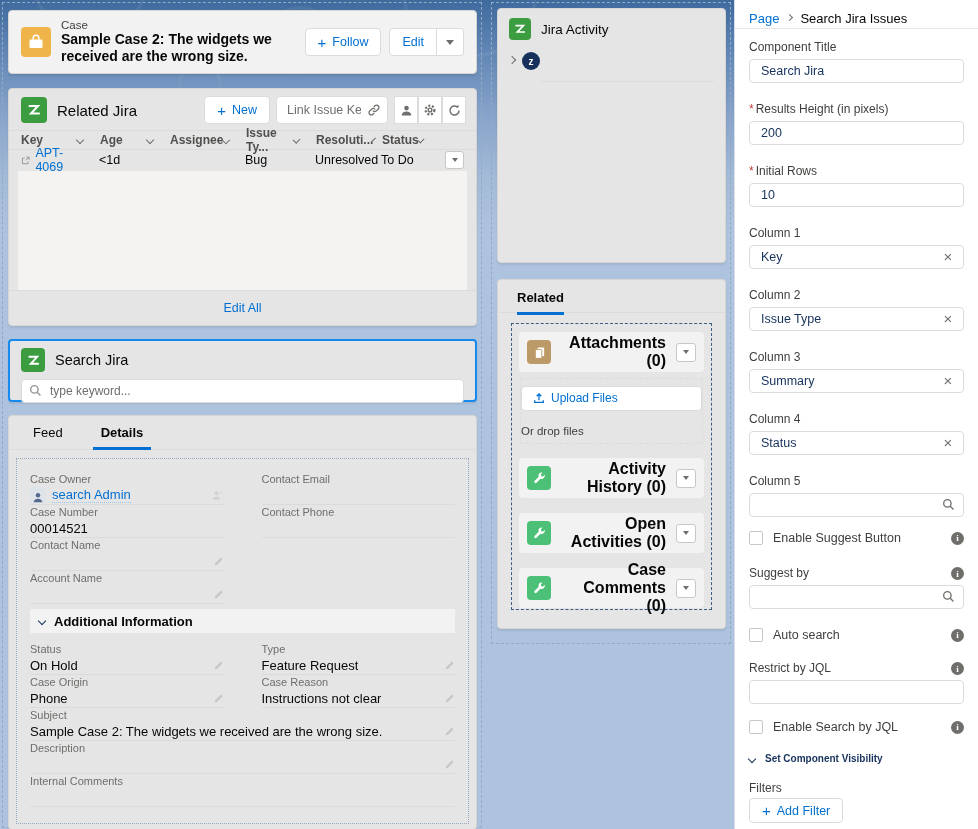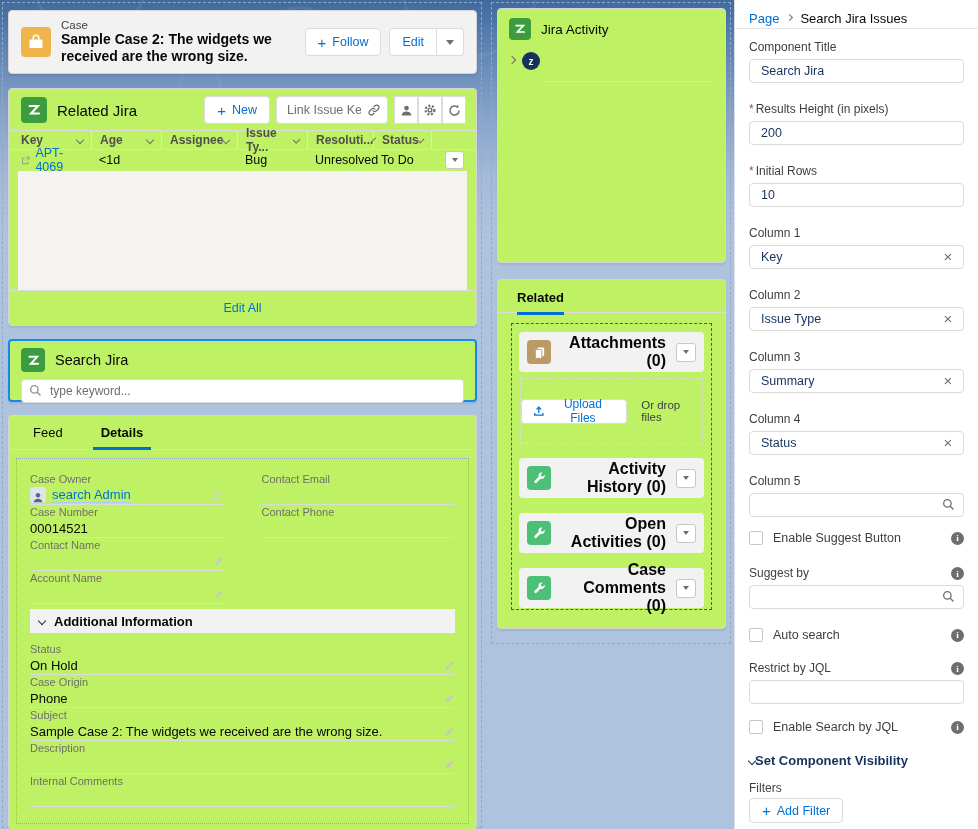--- a/index.html
+++ b/index.html
@@ -10,21 +10,21 @@
   }
   .bg-pattern{position:absolute;left:0;top:0;width:734px;height:220px;pointer-events:none;opacity:.8;background:
     radial-gradient(circle at 90px -20px, transparent 54px, rgba(255,255,255,.10) 56px, transparent 59px),
     radial-gradient(circle at 300px 40px, transparent 30px, rgba(255,255,255,.09) 32px, transparent 35px),
     radial-gradient(circle at 470px -10px, transparent 64px, rgba(255,255,255,.10) 66px, transparent 69px),
     radial-gradient(circle at 640px 55px, transparent 24px, rgba(255,255,255,.08) 26px, transparent 29px),
     radial-gradient(circle at 200px 85px, transparent 18px, rgba(255,255,255,.07) 20px, transparent 23px);}
   .region{position:absolute;border:1px dashed #93a9c4;}
   .region-left{left:2px;top:2px;width:480px;height:826px;}
   .region-mid{left:491px;top:2px;width:240px;height:642px;}
-  .card{position:absolute;background:#bef264;border:1px solid #d8d6d4;border-radius:4px;box-shadow:0 2px 2px rgba(0,0,0,.08);}
+  .card{position:absolute;background:#e5e5e5;border:1px solid #d8d6d4;border-radius:4px;box-shadow:0 2px 2px rgba(0,0,0,.08);}
 
   
   .btn{display:inline-flex;align-items:center;justify-content:center;height:28px;padding:0 12px;background:#fff;
        border:1px solid #dddbda;border-radius:4px;color:#0070d2;font-size:12.5px;cursor:pointer;white-space:nowrap;}
   .btn .plus{margin-right:6px;font-size:15px;line-height:1;}
   .btn-group{display:inline-flex;}
   .btn-group .btn{border-radius:0;border-left-width:0;}
   .btn-group .btn:first-child{border-radius:4px 0 0 4px;border-left-width:1px;}
   .btn-group .btn:last-child{border-radius:0 4px 4px 0;}
   .caret{width:0;height:0;border-left:4px solid transparent;border-right:4px solid transparent;border-top:5px solid #706e6b;display:inline-block;}
@@ -119,21 +119,21 @@
   .relpanel-card{left:5px;top:276px;width:229px;height:350px;}
   .rp-tabbar{border-bottom:1px solid #dddbda;padding:10px 0 0 19px;height:33px;}
   .rp-tab{display:inline-block;font-weight:bold;font-size:13px;padding-bottom:7px;border-bottom:3px solid #0070d2;cursor:pointer;}
   .rp-group{position:absolute;left:13px;right:13px;top:43px;bottom:18px;border:1px dashed #3b5d82;padding:8px 7px;}
   .subcard{margin-bottom:15px;}
   .subcard-h{height:40px;background:#f3f2f2;border-radius:4px;display:flex;align-items:center;padding:0 8px;gap:10px;}
   .subcard-h .label{font-weight:bold;font-size:16px;flex:1;text-align:right;}
   .collapse-btn{width:20px;height:19px;border:1px solid #c9c7c5;border-radius:3px;background:#fff;display:flex;align-items:center;justify-content:center;cursor:pointer;}
   .sub-icon{width:24px;height:24px;}
   .tan{background:#bc9a67;} .teal{background:#4bc076;}
-  .dropzone{border:1px dashed #dddbda;margin:6px 1px 0 1px;height:66px;display:flex;flex-direction:row;align-items:center;justify-content:center;gap:14px;}
+  .dropzone{border:1px dashed #dddbda;margin:6px 1px 0 1px;height:66px;display:flex;flex-direction:column;justify-content:center;gap:14px;}
   .upload-btn{height:25px;font-size:12px;gap:6px;display:inline-flex;align-items:center;padding:0 11px;border:1px solid #dddbda;border-radius:4px;background:#fff;color:#0070d2;cursor:pointer;}
   .drop-hint{font-size:11.5px;color:#3e3e3c;}
 
   
   .props{position:absolute;left:734px;top:0;width:244px;height:829px;background:#fff;border-left:1px solid #d8dde6;}
   .bc{display:flex;align-items:center;gap:8px;padding:8px 0 0 14px;height:29px;border-bottom:1px solid #e8e6e4;font-size:13px;}
   .bc-root{color:#0070d2;cursor:pointer;}
   .bc .chev{width:5px;height:5px;margin-top:-1px;}
   .bc-cur{color:#080707;}
   .pgroup{position:absolute;left:14px;right:14px;}
@@ -143,21 +143,21 @@
   .pinput{width:100%;height:24px;border:1px solid #dddbda;border-radius:4px;padding:0 26px 0 11px;font-size:12.5px;color:#16325c;
           font-family:"Liberation Sans",sans-serif;background:#fff;outline:none;}
   .tr-btn{position:absolute;right:8px;top:3px;width:16px;height:16px;display:flex;align-items:center;justify-content:center;cursor:pointer;
           color:#706e6b;font-size:15px;line-height:1;}
   .info{width:13px;height:13px;border-radius:50%;background:#706e6b;color:#fff;font-size:9px;font-weight:bold;
         display:flex;align-items:center;justify-content:center;font-family:"Liberation Serif",serif;cursor:pointer;flex:none;}
   .info.abs{position:absolute;right:0;top:1px;}
   .checkrow{position:absolute;left:14px;right:14px;display:flex;align-items:center;}
   .cb{width:14px;height:14px;border:1px solid #c9c7c5;border-radius:2px;background:#fff;margin-right:10px;cursor:pointer;flex:none;}
   .cb-label{font-size:12.5px;color:#3e3e3c;flex:1;}
-  .vis-row{position:absolute;left:14px;display:flex;align-items:center;font-weight:bold;font-size:13px;color:#16325c;cursor:pointer;}
+  .vis-row{position:absolute;left:14px;display:flex;align-items:center;gap:10px;font-weight:bold;font-size:10px;color:#16325c;cursor:pointer;}
   .filters-label{position:absolute;left:14px;font-size:12px;color:#3e3e3c;}
   .addfilter{position:absolute;left:14px;height:25px;}
   svg{display:block;}
 </style>
 </head>
 <body>
 
 <div class="bg-pattern"></div>
 
 <div class="region region-left">
@@ -411,20 +411,44 @@
             <div class="f-value">
                 <span class="val">Phone</span>
               <span class="pencil">
                   <svg width="11" height="11" viewBox="0 0 14 14">
                     <path d="M2 12l1-3.2 7-7 2.2 2.2-7 7z" fill="#c9c7c5"></path>
                   </svg>
                 </span>
               </div>
           </div>
         </div>
+        <div class="fcol">
+          <div class="field">
+            <div class="f-label">Type</div>
+            <div class="f-value">
+                <span class="val">Feature Request</span>
+              <span class="pencil">
+                  <svg width="11" height="11" viewBox="0 0 14 14">
+                    <path d="M2 12l1-3.2 7-7 2.2 2.2-7 7z" fill="#c9c7c5"></path>
+                  </svg>
+                </span>
+              </div>
+          </div>
+          <div class="field">
+            <div class="f-label">Case Reason</div>
+            <div class="f-value">
+                <span class="val">Instructions not clear</span>
+              <span class="pencil">
+                  <svg width="11" height="11" viewBox="0 0 14 14">
+                    <path d="M2 12l1-3.2 7-7 2.2 2.2-7 7z" fill="#c9c7c5"></path>
+                  </svg>
+                </span>
+              </div>
+          </div>
+        </div>
       </div>
 
       <div class="field full">
         <div class="f-label">Subject</div>
         <div class="f-value">
             <span class="val">Sample Case 2: The widgets we received are the wrong size.</span>
           <span class="pencil">
               <svg width="11" height="11" viewBox="0 0 14 14">
                 <path d="M2 12l1-3.2 7-7 2.2 2.2-7 7z" fill="#c9c7c5"></path>
               </svg>

